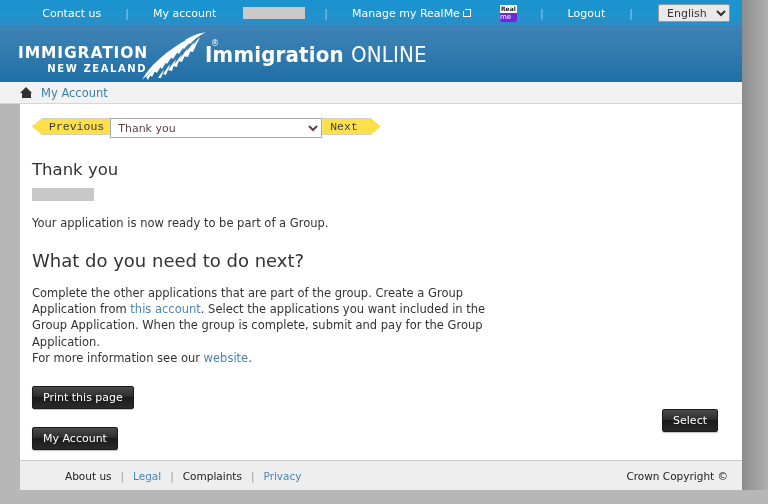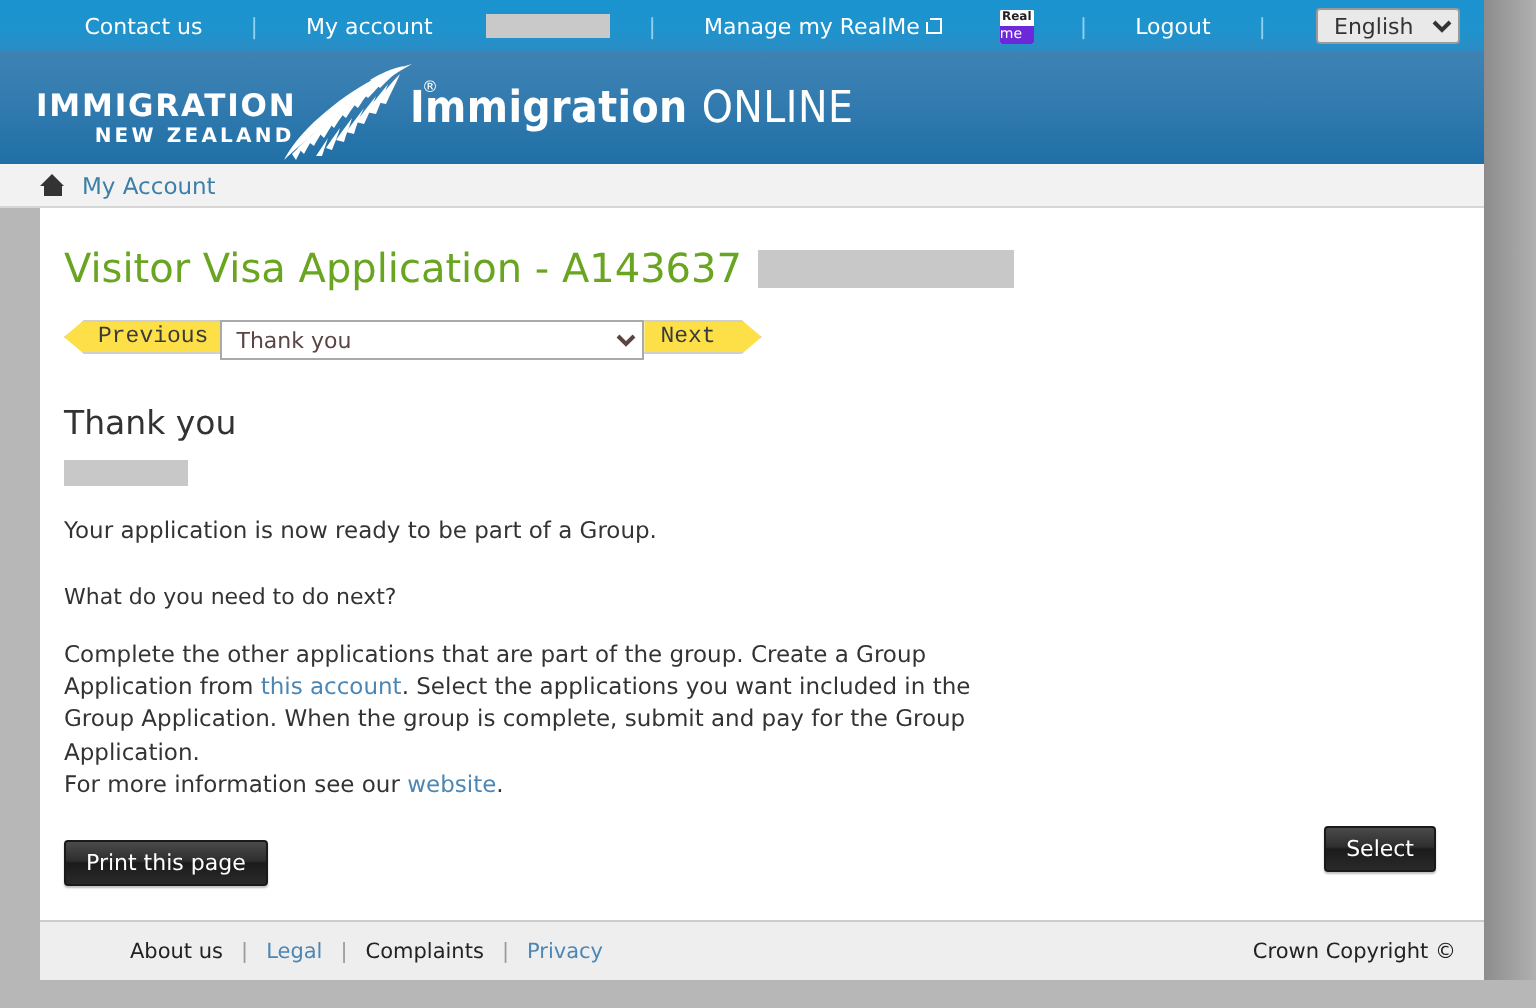--- a/index.html
+++ b/index.html
@@ -297,21 +297,21 @@
     background: #c8c8c8;
     margin-top: 9px;
   }
   p.body-line {
     font-size: 11.5px;
     color: #333333;
     margin: 14px 0 0 0;
     line-height: 1.45;
   }
   h3.q-title {
-    font-size: 11px;
+    font-size: 18px;
     font-weight: normal;
     color: #333333;
     margin: 18px 0 5px 0;
   }
   .para {
     font-size: 11.5px;
     color: #333333;
     margin: 14px 0 0 0;
     line-height: 1.42;
     max-width: 480px;
@@ -464,24 +464,20 @@
       <div class="banner-title"><span>Immigration</span> <span class="light">ONLINE</span></div>
     </div>
 
     <div class="breadcrumb">
       <span class="home-icon"></span>
       <a href="#">My Account</a>
     </div>
 
     <div class="content">
 
-      <h1 class="page-title">
-        <span>Visitor Visa Application - A143637</span>
-        <span class="redact-title"></span>
-      </h1>
 
       <div class="stepnav">
         <button class="btn-prev">Previous</button>
         <select class="step-select">
           <option>Thank you</option>
         </select>
         <button class="btn-next">Next</button>
       </div>
 
       <h2 class="section-title">Thank you</h2>

